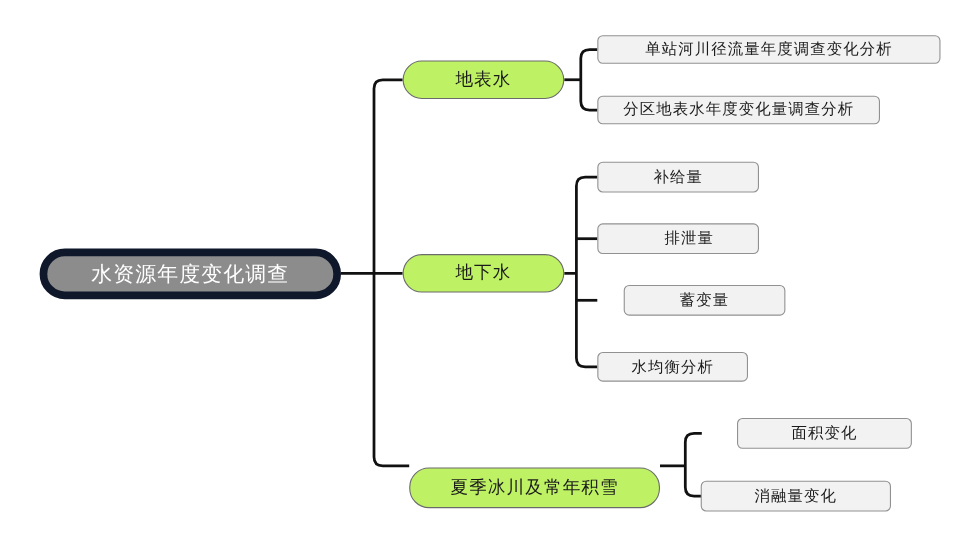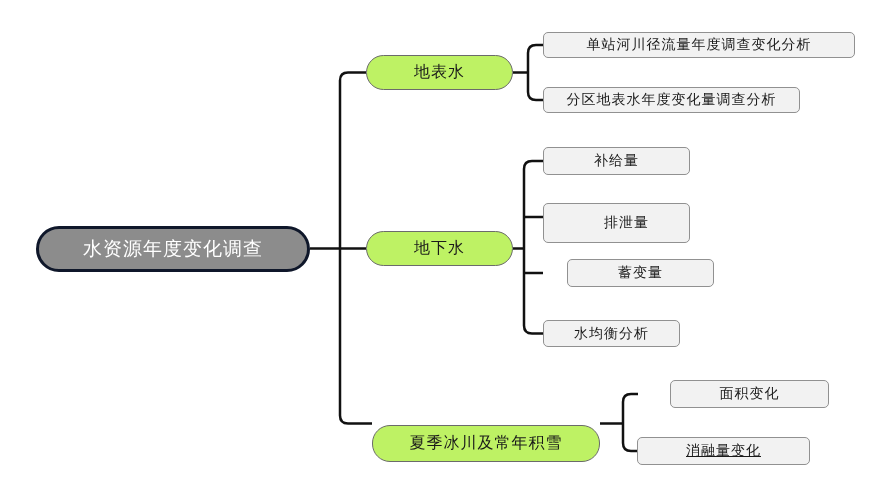--- a/index.html
+++ b/index.html
@@ -20,21 +20,21 @@
     position: absolute;
     display: flex;
     align-items: center;
     justify-content: center;
     box-sizing: border-box;
     white-space: nowrap;
     cursor: default;
   }
   .root-node {
     background: #8c8c8c;
-    border: 3px solid #0f172a;
+    border: 7px solid #0f172a;
     border-radius: 23px;
     color: #ffffff;
     font-size: 19px;
     letter-spacing: 1px;
   }
   .branch-node {
     background: #bef264;
     border: 1.5px solid #6b6b6b;
     border-radius: 18px;
     color: #1a1a1a;
@@ -82,23 +82,23 @@
   <div class="node branch-node" style="left:366px; top:231px; width:147px; height:35px;font-family:Liberation Mono, monospace;">地下水</div>
 
   <div class="node branch-node" style="left:372px; top:405px; width:228px; height:37px;margin-top:20px;">夏季冰川及常年积雪</div>
 
   <div class="node leaf-node" style="left:543px; top:32px; width:312px; height:26px;">单站河川径流量年度调查变化分析</div>
 
   <div class="node leaf-node" style="left:543px; top:87px; width:257px; height:26px;">分区地表水年度变化量调查分析</div>
 
   <div class="node leaf-node" style="left:543px; top:147px; width:147px; height:28px;">补给量</div>
 
-  <div class="node leaf-node" style="left:543px; top:203px; width:147px; height:40px;padding-left:20px;">排泄量</div>
+  <div class="node leaf-node" style="left:543px; top:203px; width:147px; height:28px;padding-left:20px;">排泄量</div>
 
   <div class="node leaf-node" style="left:543px; top:259px; width:147px; height:28px;margin-left:24px;">蓄变量</div>
 
   <div class="node leaf-node" style="left:543px; top:320px; width:137px; height:27px;text-align:right;">水均衡分析</div>
 
   <div class="node leaf-node" style="left:670px; top:380px; width:159px; height:28px;">面积变化</div>
 
-  <div class="node leaf-node" style="left:637px; top:437px; width:173px; height:28px;text-decoration:underline;">消融量变化</div>
+  <div class="node leaf-node" style="left:637px; top:437px; width:173px; height:28px;">消融量变化</div>
 
 </div>
 
 </body></html>

